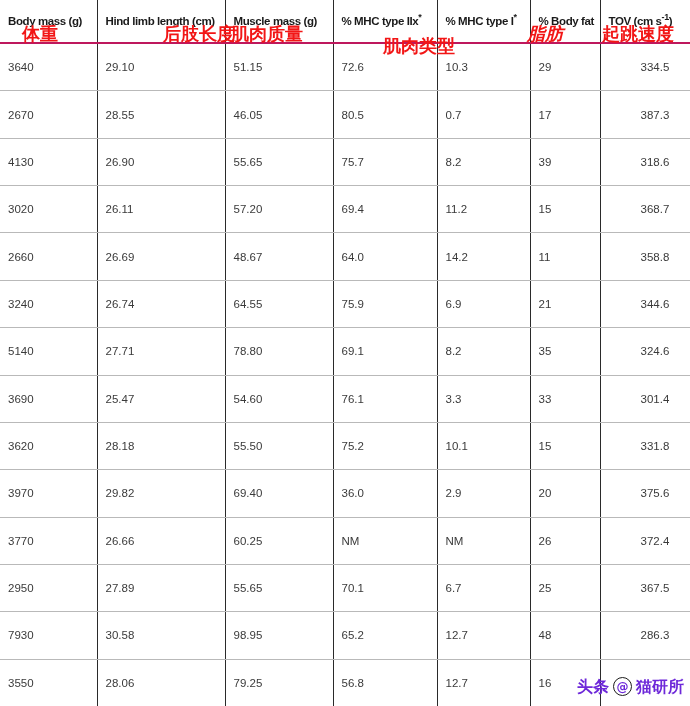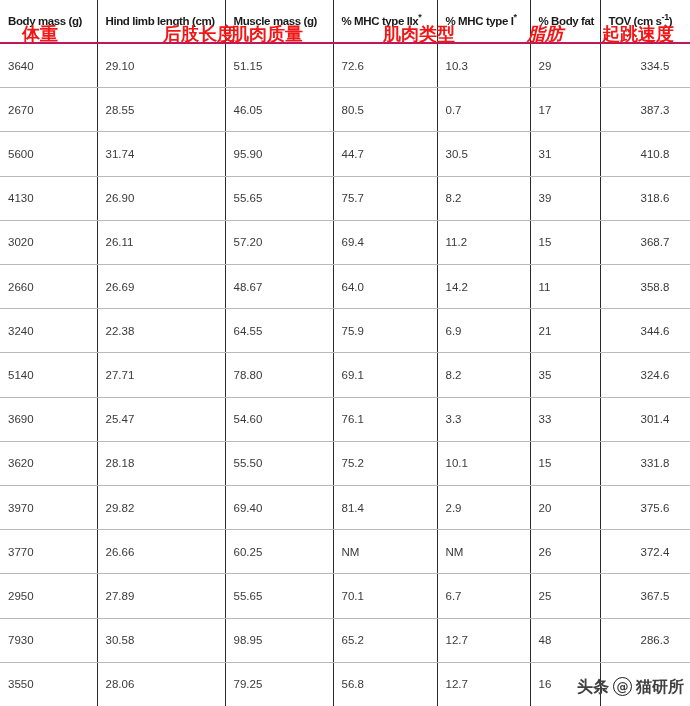--- a/index.html
+++ b/index.html
@@ -91,33 +91,33 @@
     font-size: 18px;
     font-weight: bold;
     font-family: "DejaVu Sans", "Liberation Sans", sans-serif;
     white-space: nowrap;
     line-height: 1;
     letter-spacing: 0px;
   }
   .a-body-mass      { left: 22px;  top: 25px; }
   .a-limb-length    { left: 115px; top: 25px; margin-left: 48px; }
   .a-muscle-mass    { left: 231px; top: 25px; }
-  .a-muscle-type    { left: 383px; top: 25px; }
+  .a-muscle-type    { left: 383px; top: 38px; font-family: Liberation Mono, monospace; }
   .a-body-fat       { left: 527px; top: 25px; font-style: italic; }
   .a-tov            { left: 602px; top: 25px; }
 
   
   .watermark {
     position: absolute;
     right: 6px;
     bottom: 10px;
     display: flex;
     align-items: center;
     gap: 4px;
-    color: #404040;
+    color: #6d28d9;
     font-size: 16px;
     font-weight: bold;
     font-family: "DejaVu Sans", "Liberation Sans", sans-serif;
     line-height: 1;
     white-space: nowrap;
   }
   .wm-at {
     display: inline-flex;
     align-items: center;
     justify-content: center;
@@ -166,29 +166,20 @@
       <tr>
         <td>2670</td>
         <td>28.55</td>
         <td>46.05</td>
         <td>80.5</td>
         <td>0.7</td>
         <td>17</td>
         <td>387.3</td>
       </tr>
       <tr>
-        <td>5600</td>
-        <td>31.74</td>
-        <td>95.90</td>
-        <td>44.7</td>
-        <td>30.5</td>
-        <td>31</td>
-        <td>410.8</td>
-      </tr>
-      <tr>
         <td>4130</td>
         <td>26.90</td>
         <td>55.65</td>
         <td>75.7</td>
         <td>8.2</td>
         <td>39</td>
         <td>318.6</td>
       </tr>
       <tr>
         <td>3020</td>
@@ -203,21 +194,21 @@
         <td>2660</td>
         <td>26.69</td>
         <td>48.67</td>
         <td>64.0</td>
         <td>14.2</td>
         <td>11</td>
         <td>358.8</td>
       </tr>
       <tr>
         <td>3240</td>
-        <td>22.38</td>
+        <td>26.74</td>
         <td>64.55</td>
         <td>75.9</td>
         <td>6.9</td>
         <td>21</td>
         <td>344.6</td>
       </tr>
       <tr>
         <td>5140</td>
         <td>27.71</td>
         <td>78.80</td>
@@ -241,21 +232,21 @@
         <td>55.50</td>
         <td>75.2</td>
         <td>10.1</td>
         <td>15</td>
         <td>331.8</td>
       </tr>
       <tr>
         <td>3970</td>
         <td>29.82</td>
         <td>69.40</td>
-        <td>81.4</td>
+        <td>36.0</td>
         <td>2.9</td>
         <td>20</td>
         <td>375.6</td>
       </tr>
       <tr>
         <td>3770</td>
         <td>26.66</td>
         <td>60.25</td>
         <td>NM</td>
         <td>NM</td>

